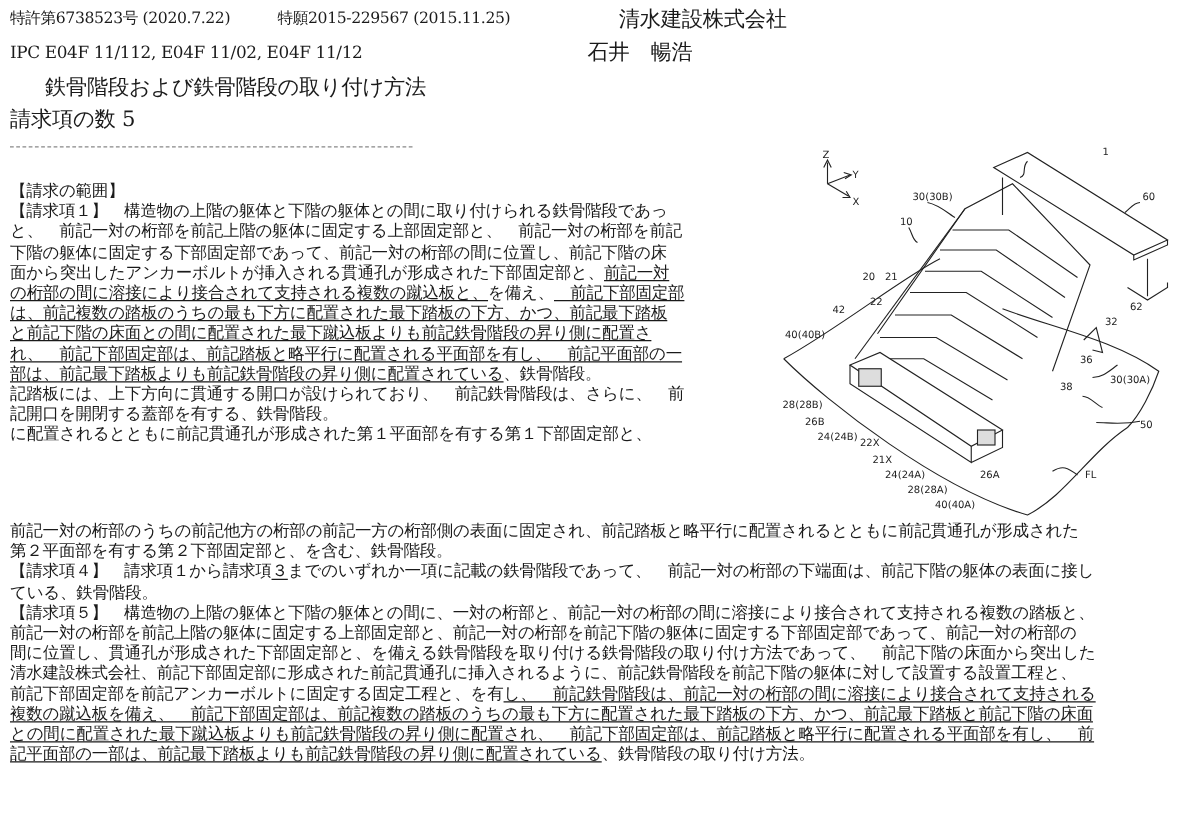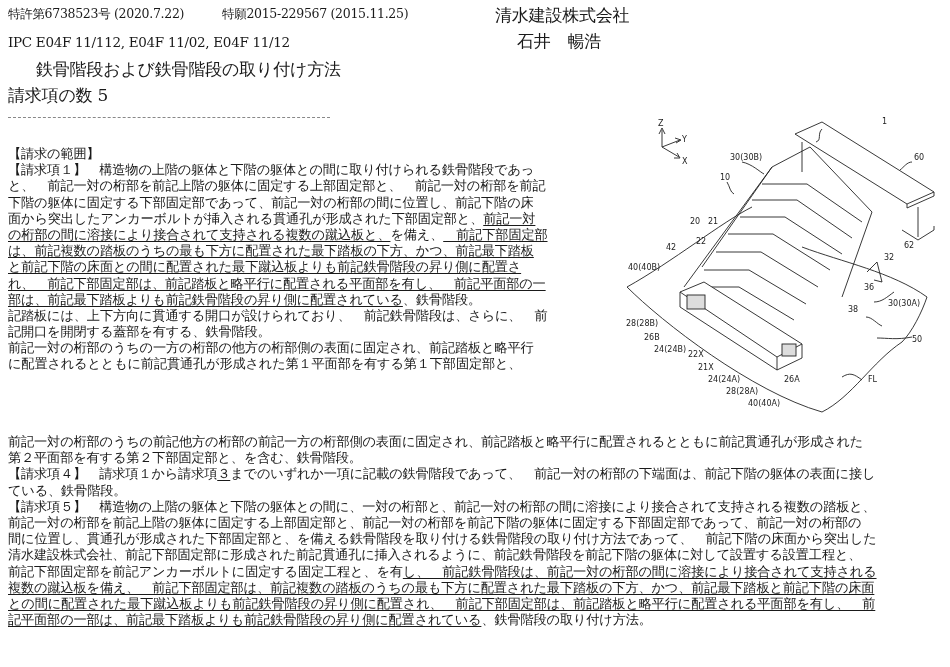--- a/index.html
+++ b/index.html
@@ -9,60 +9,59 @@
     color: #1a1a1a;
   }
   .abs { position: absolute; white-space: nowrap; }
   .hdr-small { font-size: 12.5px; letter-spacing: -0.3px; }
   .hdr-big { font-size: 17px; letter-spacing: -0.2px; }
   .sep {
     position: absolute; left: 8px; top: 117px; width: 322px; height: 0;
     border-top: 1px dashed #888;
   }
   .claims-top { position: absolute; left: 8px; top: 121px; width: 592px; margin-top: 25px; }
-  .claims-bottom { position: absolute; left: 8px; top: 434px; width: 936px; }
+  .claims-bottom { position: absolute; left: 8px; top: 418px; width: 936px; }
   .line {
     font-size: 13.2px; line-height: 16.2px; height: 16.2px;
     white-space: nowrap; overflow: hidden; letter-spacing: -0.15px;
   }
   .u { text-decoration: underline; text-underline-offset: 2px; }
   .figure {
     position: absolute; left: 612px; top: 112px; width: 336px; height: 318px;
   }
   .figure svg { width: 100%; height: 100%; }
   .figure text { font-family: "DejaVu Sans", "Liberation Sans", sans-serif; font-size: 8px; fill: #222; }
 </style>
 </head>
 <body>
 
 <div class="abs hdr-small" style="left:8px; top:6px;">特許第6738523号 (2020.7.22)</div>
 <div class="abs hdr-small" style="left:222px; top:6px;">特願2015-229567 (2015.11.25)</div>
 <div class="abs hdr-big" style="left:495px; top:4px;">清水建設株式会社</div>
 <div class="abs hdr-small" style="left:8px; top:34px; font-size:13.5px;">IPC E04F 11/112, E04F 11/02, E04F 11/12</div>
-<div class="abs hdr-big" style="left:517px; top:30px;">石井　暢浩</div>
+<div class="abs hdr-big" style="left:470px; top:30px;">石井　暢浩</div>
 <div class="abs hdr-big" style="left:8px; top:58px;margin-left:28px;">鉄骨階段および鉄骨階段の取り付け方法</div>
 <div class="abs hdr-big" style="left:8px; top:84px;">請求項の数 5</div>
 
 <div class="sep"></div>
 
 <div class="claims-top">
   <div class="line">【請求の範囲】</div>
   <div id="top-lines">
       <div class="line"><span>【請求項１】　構造物の上階の躯体と下階の躯体との間に取り付けられる鉄骨階段であっ</span></div>
       <div class="line"><span>と、　前記一対の桁部を前記上階の躯体に固定する上部固定部と、　前記一対の桁部を前記</span></div>
       <div class="line"><span>下階の躯体に固定する下部固定部であって、前記一対の桁部の間に位置し、前記下階の床</span></div>
       <div class="line"><span>面から突出したアンカーボルトが挿入される貫通孔が形成された下部固定部と、</span><span class="u">前記一対</span></div>
       <div class="line"><span class="u">の桁部の間に溶接により接合されて支持される複数の蹴込板と、</span><span>を備え、</span><span class="u">　前記下部固定部</span></div>
       <div class="line"><span class="u">は、前記複数の踏板のうちの最も下方に配置された最下踏板の下方、かつ、前記最下踏板</span></div>
       <div class="line"><span class="u">と前記下階の床面との間に配置された最下蹴込板よりも前記鉄骨階段の昇り側に配置さ</span></div>
       <div class="line"><span class="u">れ、　前記下部固定部は、前記踏板と略平行に配置される平面部を有し、　前記平面部の一</span></div>
       <div class="line"><span class="u">部は、前記最下踏板よりも前記鉄骨階段の昇り側に配置されている</span><span>、鉄骨階段。</span></div>
       <div class="line"><span>記踏板には、上下方向に貫通する開口が設けられており、　前記鉄骨階段は、さらに、　前</span></div>
       <div class="line"><span>記開口を開閉する蓋部を有する、鉄骨階段。</span></div>
-      <div class="line"><span>前記一対の桁部のうちの一方の桁部の他方の桁部側の表面に固定され、前記踏板と略平行</span></div>
       <div class="line"><span>に配置されるとともに前記貫通孔が形成された第１平面部を有する第１下部固定部と、</span></div>
     </div>
 </div>
 
 <div class="figure">
   <svg viewBox="0 0 336 318">
     <g stroke="#222" fill="none" stroke-width="0.9">
 
       <line x1="50" y1="35" x2="50" y2="18"></line>
         <polyline points="47,22 50,16 53,22"></polyline>

